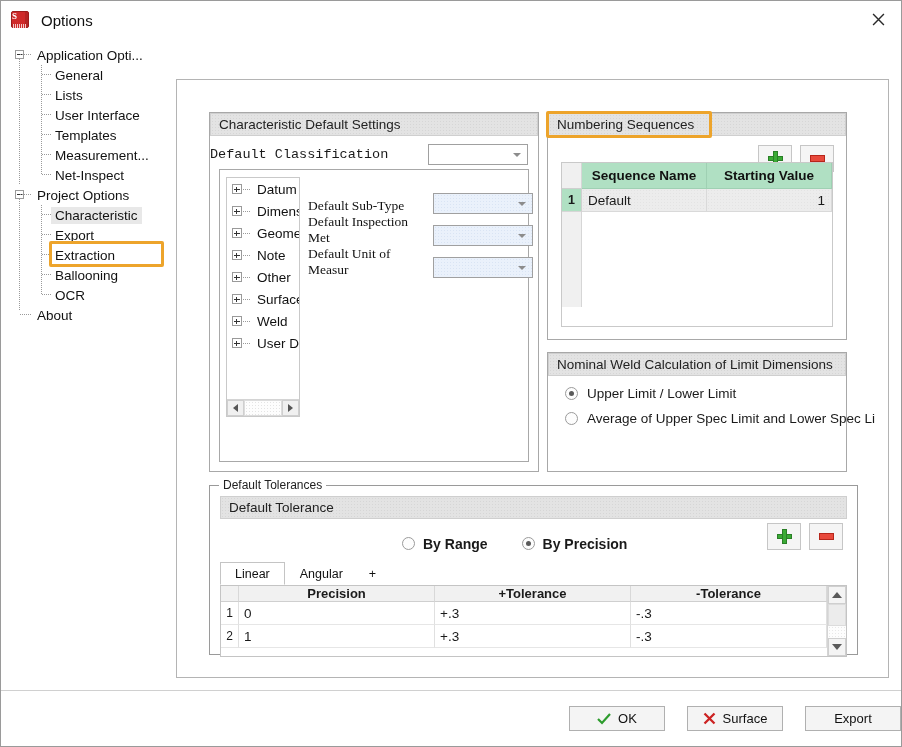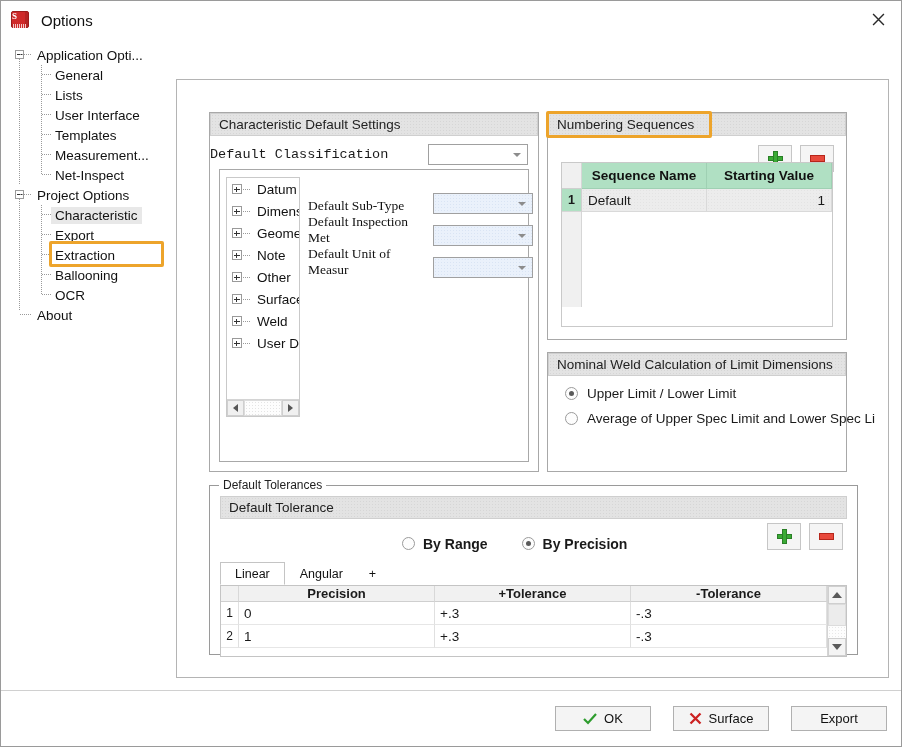--- a/index.html
+++ b/index.html
@@ -139,21 +139,21 @@
   .tg-n { width:18px; flex:0 0 18px; border-right:1px solid #e0e0e0; border-bottom:1px solid #e6e6e6; display:flex; align-items:center; justify-content:center; font-size:12px; background:#fff; }
   .tg-c { flex:1 1 0; border-right:1px solid #e0e0e0; border-bottom:1px solid #e6e6e6; display:flex; align-items:center; padding-left:5px; font-size:13.5px; background:#fff; }
   .vscroll { width:19px; flex:0 0 19px; border-left:1px solid #d4d4d4; background:#fafafa; display:flex; flex-direction:column; }
   .vs-btn { height:18px; background:#f4f4f4; border:1px solid #cfcfcf; display:flex; align-items:center; justify-content:center; }
   .vs-up { width:0;height:0;border-left:5px solid transparent;border-right:5px solid transparent;border-bottom:6px solid #5a5a5a; }
   .vs-dn { width:0;height:0;border-left:5px solid transparent;border-right:5px solid transparent;border-top:6px solid #5a5a5a; }
   .vs-track { flex:1 1 auto; background:#fdfdfd; background-image:radial-gradient(#e8e8e8 0.5px,transparent 0.5px); background-size:3px 3px; }
   .vs-thumb { height:22px; background:#ececec; border:1px solid #dcdcdc; }
 
   
-  .footer { height:56px; flex:0 0 56px; border-top:1px solid #d0d0d0; display:flex; align-items:center; justify-content:flex-end; padding-right:14px; gap:22px; background:#fff; }
+  .footer { height:56px; flex:0 0 56px; border-top:1px solid #d0d0d0; display:flex; align-items:center; justify-content:flex-end; padding-right:0; gap:22px; background:#fff; }
   .fbtn { width:96px; height:25px; border:1px solid #b0b0b0; background:#f4f4f4; display:flex; align-items:center; justify-content:center; gap:7px; font-size:13px; color:#111; }
   .check-ico svg, .x-ico svg { display:block; }
 </style>
 </head>
 <body>
 
 <div class="dialog">
 
   <div class="titlebar">
     <div class="app-icon">

